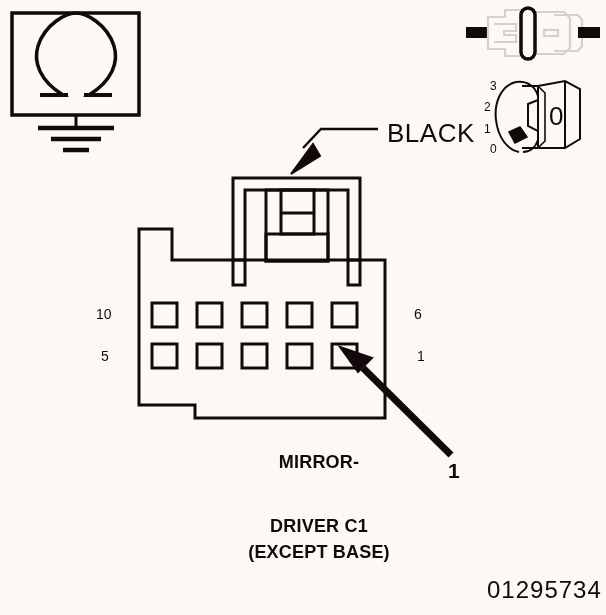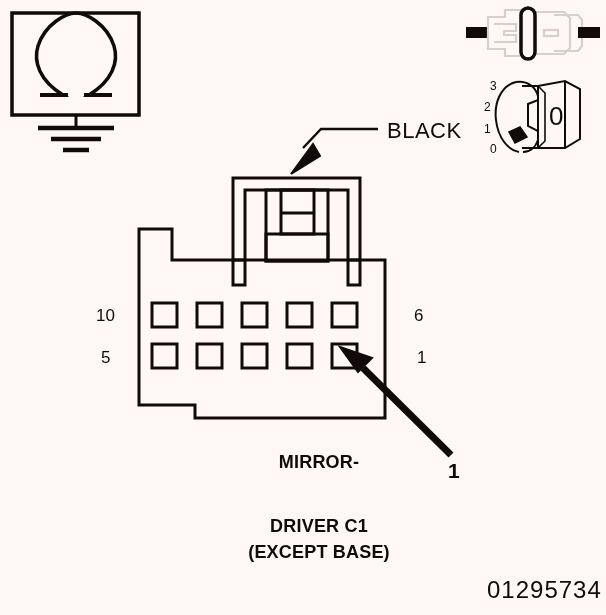--- a/index.html
+++ b/index.html
@@ -20,24 +20,24 @@
     left: 0;
     top: 0;
   }
   .lbl {
     position: absolute;
     color: #120a0a;
     white-space: nowrap;
     font-family: "Liberation Sans", sans-serif;
   }
   .pin-num {
-    font-size: 17px;
+    font-size: 14px;
   }
   .wire-color {
-    font-size: 22px;
+    font-size: 26px;
     letter-spacing: 0.5px;
   }
   .caption-line {
     font-size: 18px;
     font-weight: bold;
     letter-spacing: 0.2px;
     text-align: center;
     width: 100%;
     left: 0;
     padding-left: 16px;

